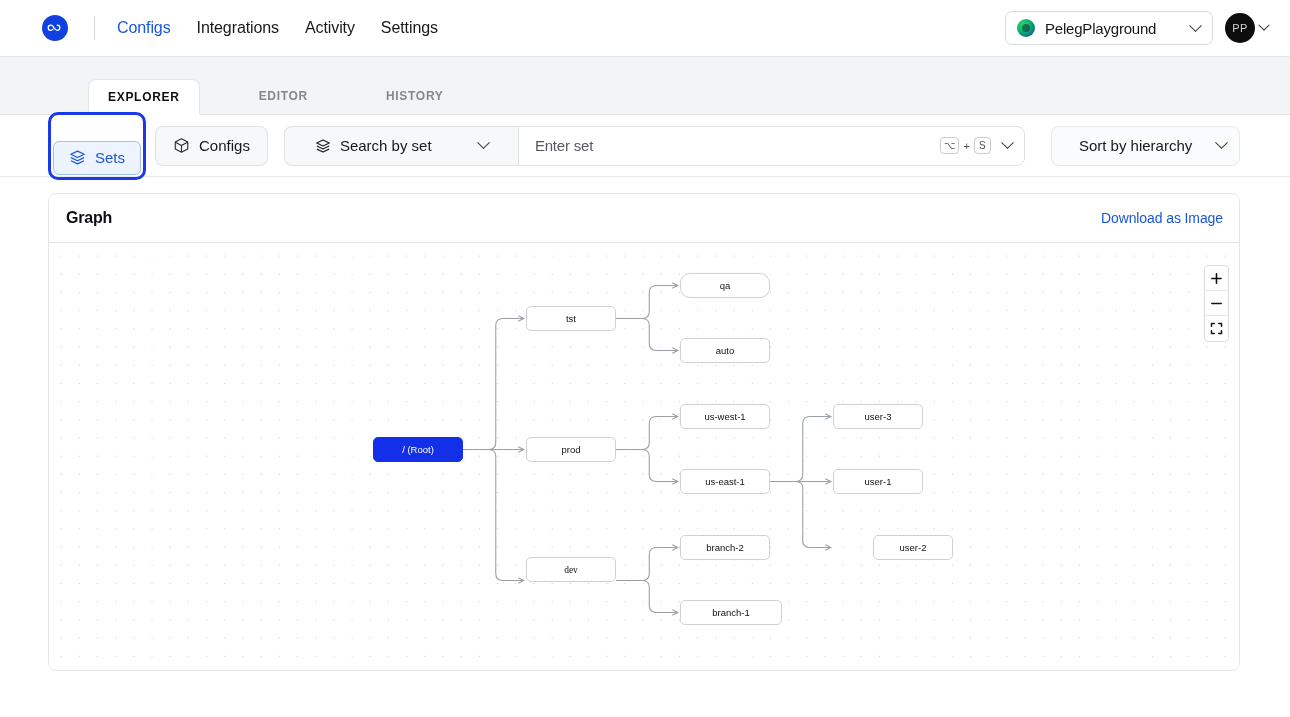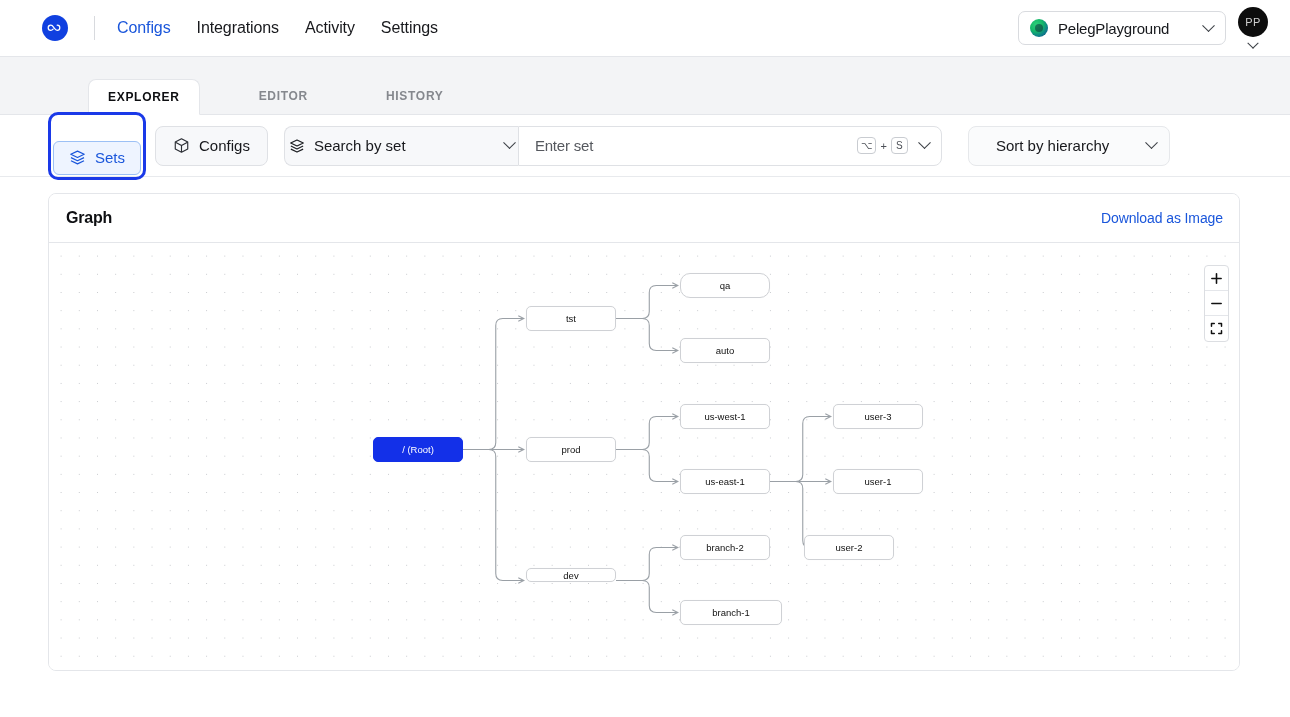--- a/index.html
+++ b/index.html
@@ -74,21 +74,21 @@
   }
   .org-name { font-size: 15px; color: #16181c; letter-spacing: -0.2px; }
   .caret {
     margin-left: auto;
     width: 9px; height: 9px;
     border-right: 1.6px solid #3b3f45;
     border-bottom: 1.6px solid #3b3f45;
     transform: rotate(45deg) translate(-2px,-2px);
     flex: 0 0 auto;
   }
-  .user-wrap { display:flex; align-items:center; gap:5px; cursor:pointer;flex-direction:column; }
+  .user-wrap { display:flex; align-items:center; gap:5px; cursor:pointer; }
   .user-avatar {
     width: 30px; height: 30px; border-radius: 50%;
     background: #0d0d0d;
     color: #d0d0d0;
     font-size: 11px;
     display: flex; align-items: center; justify-content: center;
     letter-spacing: .4px;
   }
   .caret-sm {
     width: 8px; height: 8px;
@@ -169,33 +169,33 @@
   }
   .searchgroup {
     display: flex;
     margin-left: 16px;
     height: 40px;
     flex: 0 0 auto;
   }
   .search-by {
     display: flex; align-items: center; gap: 9px;
     width: 234px;
-    padding: 0 4px;
+    padding: 0 30px;
     border: 1px solid #dfe1e5;
     border-right: none;
     border-radius: 8px 0 0 8px;
     background: #f7f8fa;
     font-size: 15px;
     color: #17181c;
     cursor: pointer;
     white-space: nowrap;
   }
   .search-input-wrap {
     display: flex; align-items: center;
-    width: 424px;
+    width: 507px;
     padding: 0 12px 0 16px;
     border: 1px solid #dfe1e5;
     border-radius: 0 8px 8px 0;
     background: #ffffff;
   }
   .search-input {
     border: none; outline: none;
     font-size: 15px;
     font-family: inherit;
     color: #17181c;
@@ -430,21 +430,21 @@
     </div>
   <div class="node root" style="left: 324px; top: 194px; width: 90px; height: 25px;">
         <span>/ (Root)</span>
       </div>
       <div class="node" style="left: 477px; top: 63px; width: 90px; height: 25px;">
         <span>tst</span>
       </div>
       <div class="node" style="left: 477px; top: 194px; width: 90px; height: 25px;">
         <span>prod</span>
       </div>
-      <div class="node" style="left: 477px; top: 325px; width: 90px; height: 14px;">
+      <div class="node" style="left: 477px; top: 314px; width: 90px; height: 25px; font-family: Liberation Serif, serif;">
         <span>dev</span>
       </div>
       <div class="node" style="left: 631px; top: 30px; width: 90px; height: 25px; border-radius: 10px;">
         <span>qa</span>
       </div>
       <div class="node" style="left: 631px; top: 95px; width: 90px; height: 25px;">
         <span>auto</span>
       </div>
       <div class="node" style="left: 631px; top: 161px; width: 90px; height: 25px;">
         <span>us-west-1</span>
@@ -457,17 +457,17 @@
       </div>
       <div class="node" style="left: 631px; top: 357px; width: 102px; height: 25px;">
         <span>branch-1</span>
       </div>
       <div class="node" style="left: 784px; top: 161px; width: 90px; height: 25px;">
         <span>user-3</span>
       </div>
       <div class="node" style="left: 784px; top: 226px; width: 90px; height: 25px;">
         <span>user-1</span>
       </div>
-      <div class="node" style="left: 755px; top: 292px; width: 90px; height: 25px; text-align: center;">
+      <div class="node" style="left: 824px; top: 292px; width: 80px; height: 25px; text-align: center;">
         <span>user-2</span>
       </div>
     </div>
 </div>
 
 </body></html>

